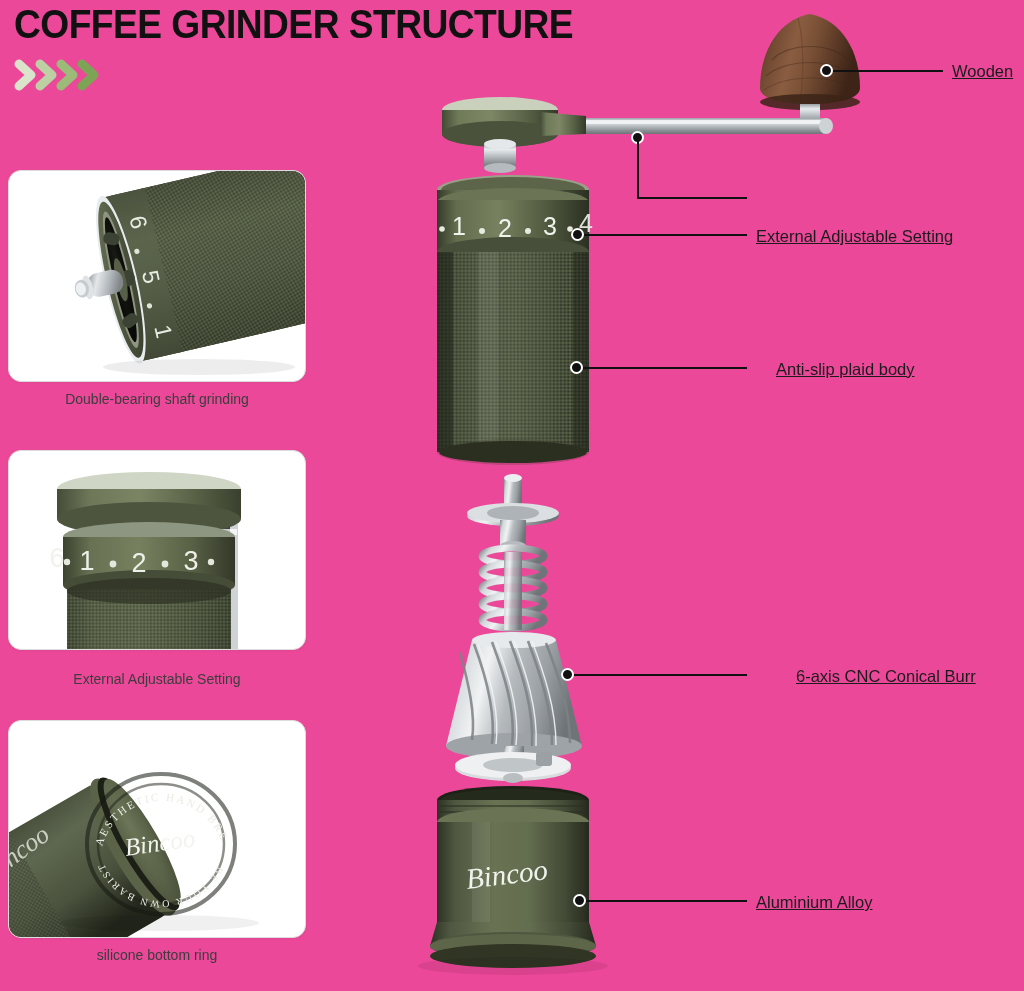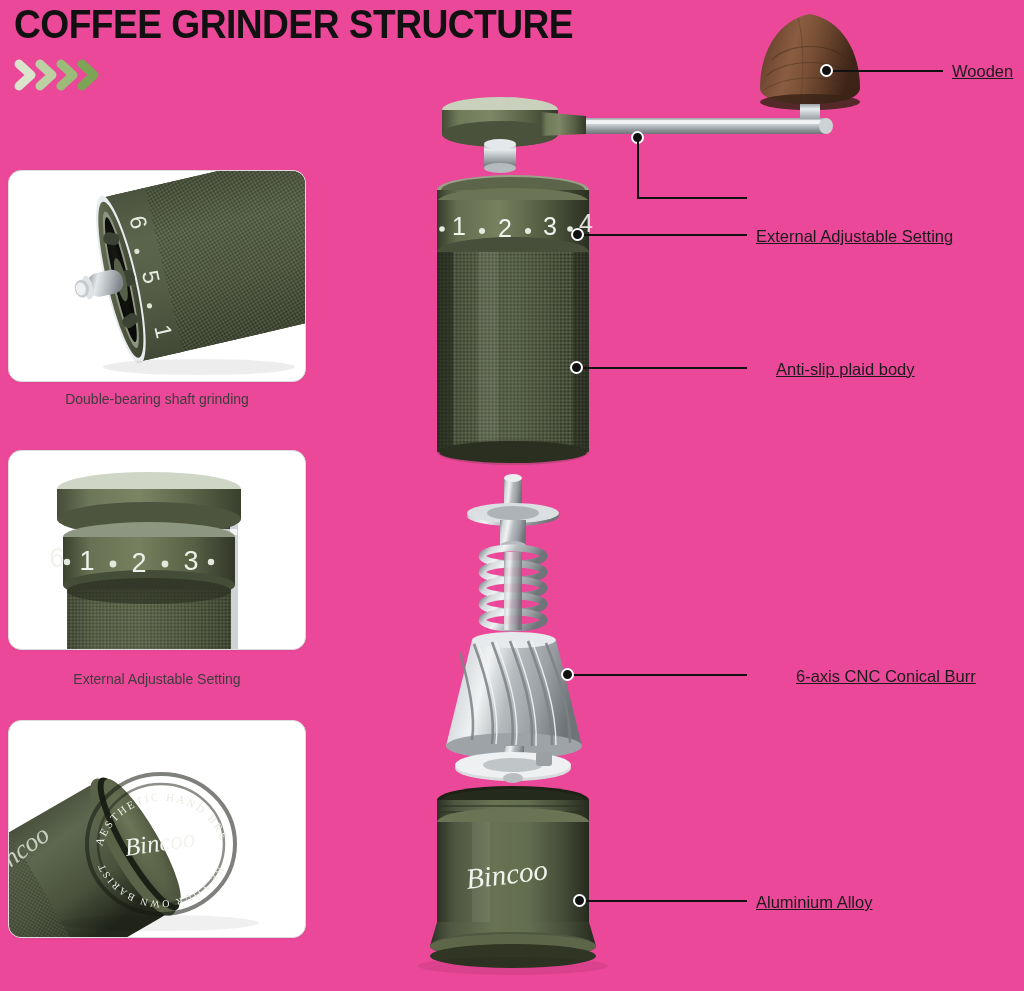--- a/index.html
+++ b/index.html
@@ -253,20 +253,21 @@
           <text fill="#e9ece2" font-family="Liberation Serif, serif" font-size="10" letter-spacing="2">
             <textPath href="#arcBot" startOffset="12%">BE YOUR OWN BARISTA</textPath>
           </text>
           <text x="152" y="130" text-anchor="middle" fill="#f2f4ee" font-family="Liberation Serif, serif" font-size="25" font-style="italic" transform="rotate(-8 152 130)">Bincoo</text>
         </g>
         <ellipse cx="150" cy="202" rx="100" ry="8" fill="#000" opacity="0.06"></ellipse>
       </svg>
     </div>
   </div>
   <div class="caption" style="top:944px;">
+    <div>silicone bottom ring</div>
   </div>
 
   <div class="art" style="left:400px; top:0px; width:470px; height:980px;">
     <svg width="470" height="980" viewBox="0 0 470 980">
       <defs>
         <linearGradient id="woodG" x1="0" y1="0" x2="1" y2="0.25">
           <stop offset="0%" stop-color="#4a2d1e"></stop>
           <stop offset="16%" stop-color="#6d4630"></stop>
           <stop offset="40%" stop-color="#8a5d41"></stop>
           <stop offset="58%" stop-color="#7a5136"></stop>

